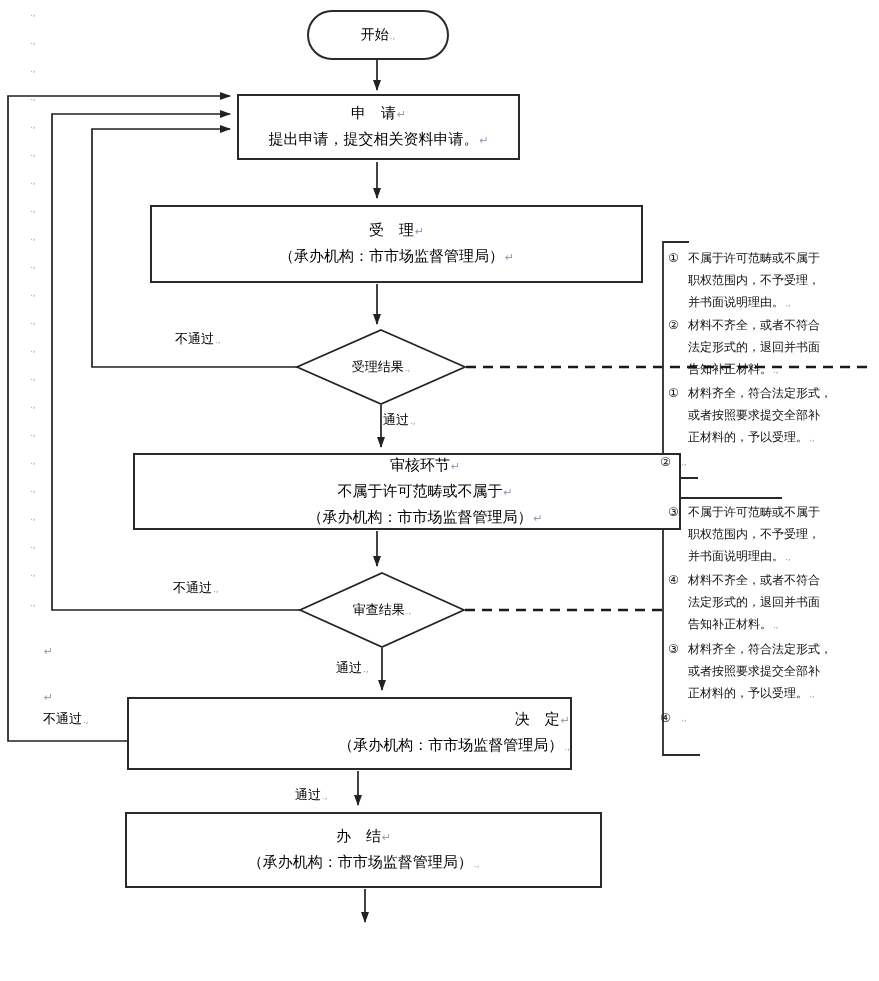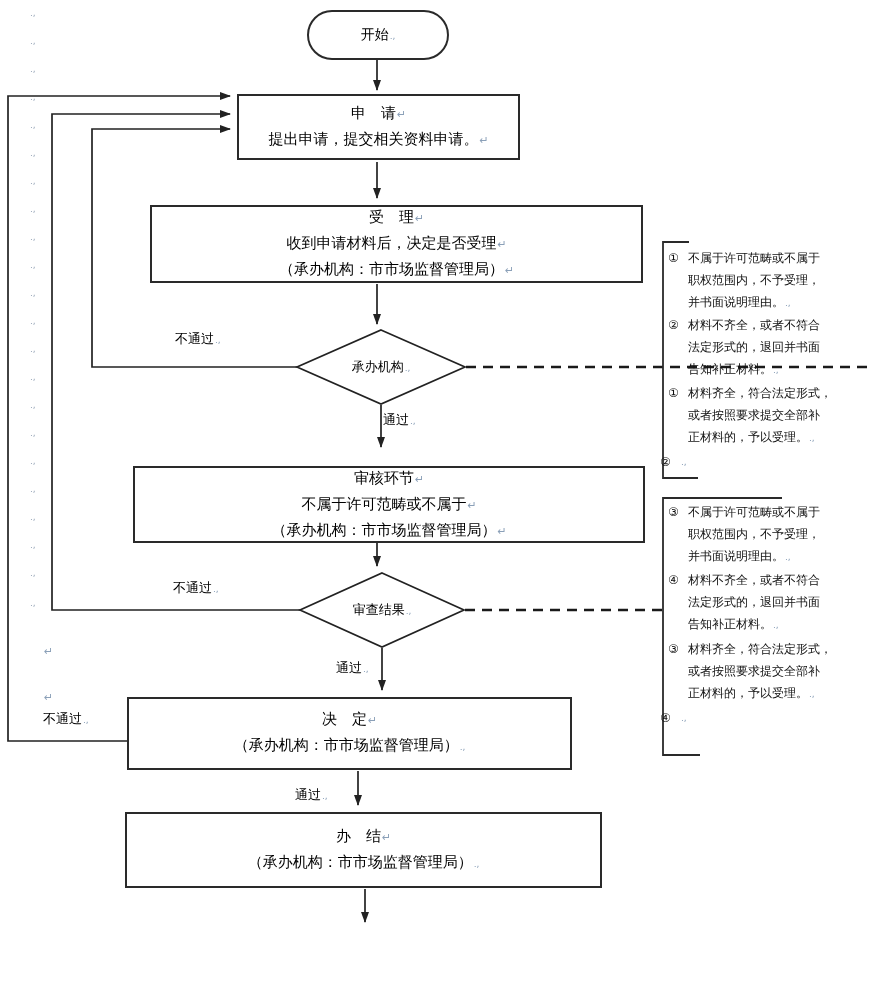--- a/index.html
+++ b/index.html
@@ -60,39 +60,38 @@
     <div><span>开始</span><span class="mark">.,</span></div>
   </div>
 
   <div class="node" style="left:237px;top:94px;width:279px;height:62px;">
     <div><span>申　请</span><span class="mark ret">↵</span></div>
     <div><span>提出申请，提交相关资料申请。</span><span class="mark ret">↵</span></div>
   </div>
 
   <div class="node" style="left:150px;top:205px;width:489px;height:74px;">
     <div><span>受　理</span><span class="mark ret">↵</span></div>
-    <div><span>收到申请材料后，决定是否受理</span><span class="mark ret">↵</span></div>
     <div><span>（承办机构：市市场监督管理局）</span><span class="mark ret">↵</span></div>
   </div>
 
   <div class="dlabel" style="left:311px;top:358px;width:140px;">
-    <span>承办机构</span><span class="mark">.,</span>
+    <span>受理结果</span><span class="mark">.,</span>
   </div>
 
-  <div class="node" style="left:133px;top:466px;width:508px;height:73px;">
+  <div class="node" style="left:133px;top:453px;width:508px;height:73px;padding-left:36px;">
     <div><span>审核环节</span><span class="mark ret">↵</span></div>
     <div><span>不属于许可范畴或不属于</span><span class="mark ret">↵</span></div>
     <div><span>（承办机构：市市场监督管理局）</span><span class="mark ret">↵</span></div>
   </div>
 
   <div class="dlabel" style="left:312px;top:601px;width:140px;">
     <span>审查结果</span><span class="mark">.,</span>
   </div>
 
-  <div class="node" style="left:127px;top:697px;width:441px;height:69px;">
+  <div class="node" style="left:127px;top:697px;width:441px;height:69px;align-items:flex-end;">
     <div><span>决　定</span><span class="mark ret">↵</span></div>
     <div><span>（承办机构：市市场监督管理局）</span><span class="mark">.,</span></div>
   </div>
 
   <div class="node" style="left:125px;top:812px;width:473px;height:72px;">
     <div><span>办　结</span><span class="mark ret">↵</span></div>
     <div><span>（承办机构：市市场监督管理局）</span><span class="mark">.,</span></div>
   </div>
 
 

